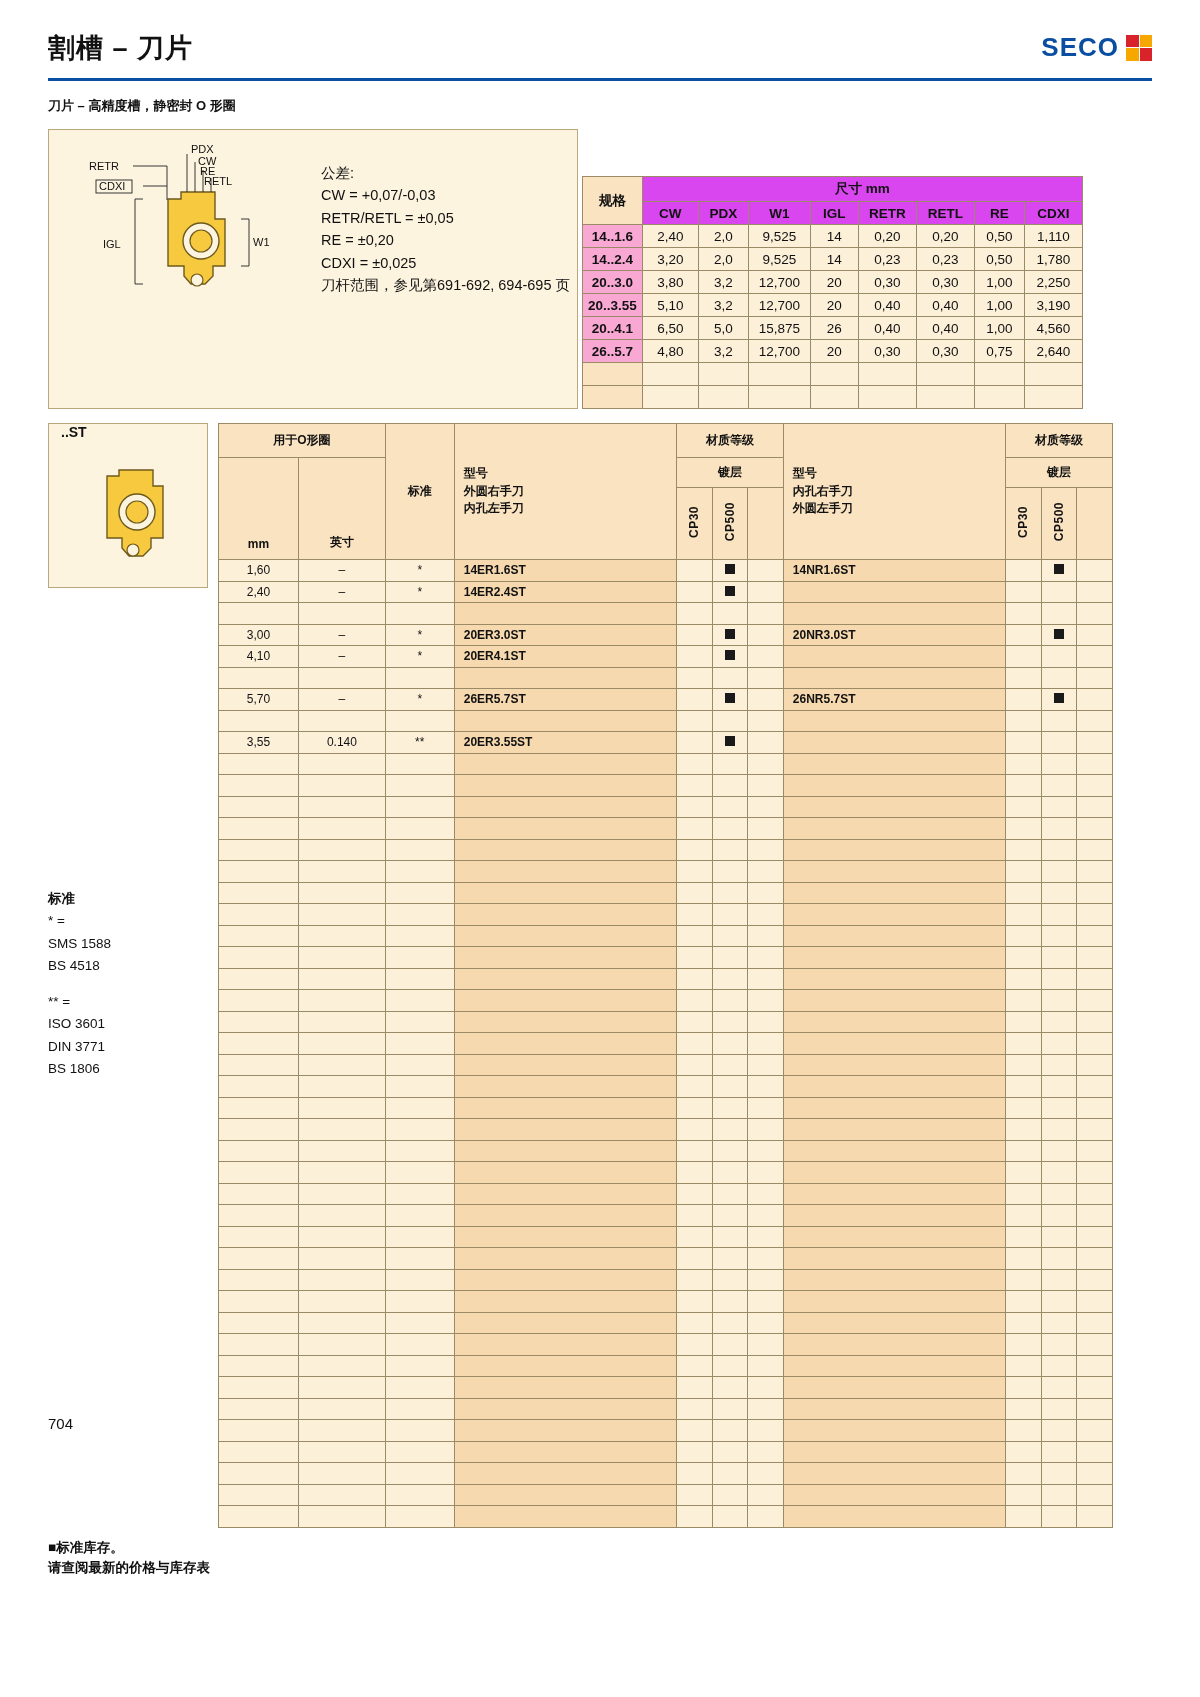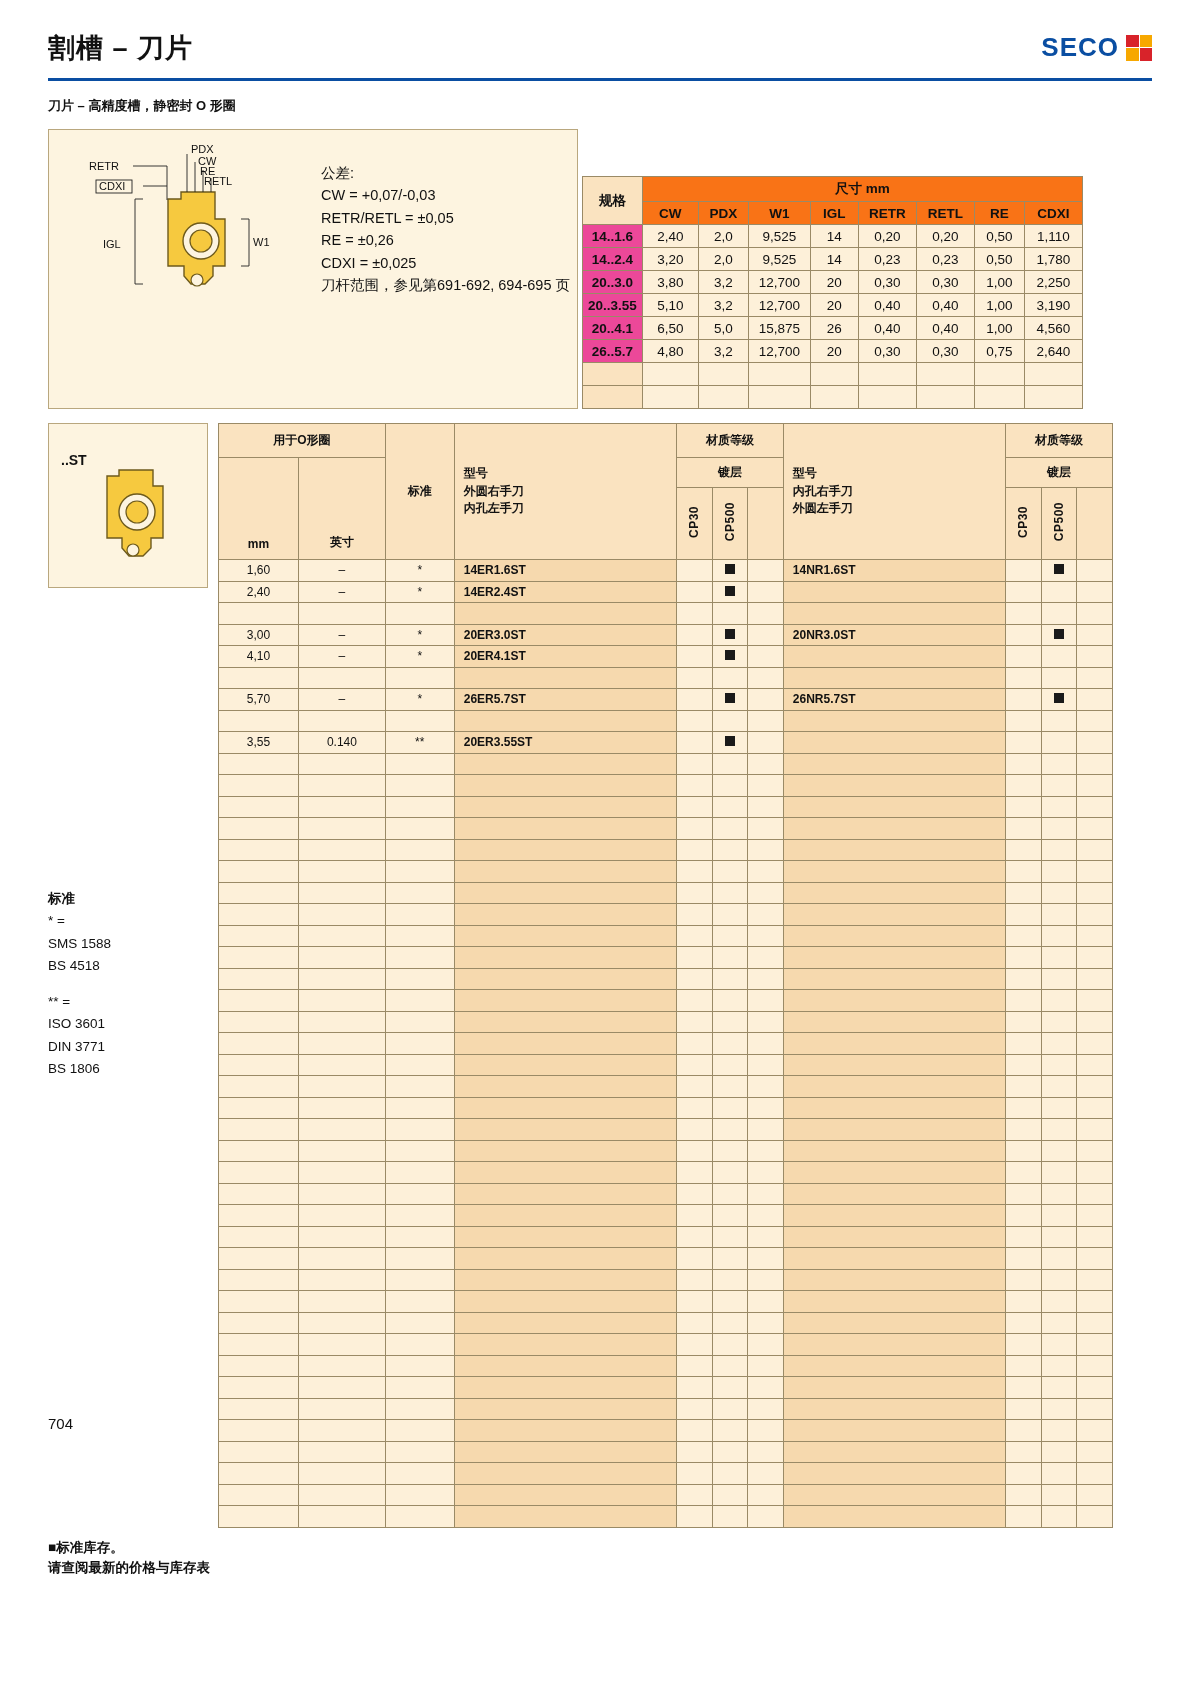--- a/index.html
+++ b/index.html
@@ -27,31 +27,31 @@
   .toparea { display:flex; gap:4px; margin-top:14px; align-items:flex-end; }
 
   .diagbox { width:530px; height:280px; border:1px solid #b9a77e; background:#fdf4e0; position:relative; }
   .diag-inner { display:flex; padding:14px 0 0 0; }
   .fig { width:250px; height:180px; position:relative; margin-left:14px; }
   .tol { font-size:14.5px; line-height:1.55; margin-left:8px; margin-top:18px; }
 
   
   .dimtable { border-collapse:collapse; font-size:13.5px; }
   .dimtable th, .dimtable td { border:1px solid #9a8a66; text-align:center; padding:3px 5px; height:23px; }
-  .dimtable thead th { background:#f97316; font-weight:bold; }
-  .dimtable td.spec { background:#ec4899; font-weight:bold; text-align:center; }
+  .dimtable thead th { background:#d946ef; font-weight:bold; }
+  .dimtable td.spec { background:#f9a8d4; font-weight:bold; text-align:center; }
   .dimtable td { background:#fdf0d9; }
   .dimtable td.empty { background:#fae3c0; }
   .dimtable .hdr-size { background:#fae3c0; }
 
   
   .mainwrap { display:flex; gap:10px; margin-top:14px; align-items:flex-start; }
   .leftcol { width:160px; }
   .stbox { width:160px; height:165px; border:1px solid #b9a77e; background:#fdf4e0; position:relative; }
-  .stbox .stlabel { font-size:14px; font-weight:bold; position:absolute; left:12px; top:28px; }
+  .stbox .stlabel { font-size:14px; font-weight:bold; position:absolute; left:12px; top:0; }
   .notes { margin-top:300px; font-size:13.5px; line-height:1.65; }
   .notes .nb { font-weight:bold; }
 
   table.main { border-collapse:collapse; font-size:12px; width:895px; }
   table.main th, table.main td { border:1px solid #9a8a66; padding:2px 5px; }
   table.main thead th { background:#fae3c0; font-weight:bold; text-align:center; vertical-align:middle; }
   table.main td { background:#fdf0d9; text-align:center; height:21.5px; }
   table.main td.desig { background:#f6d9ae; text-align:left; font-weight:bold; padding-left:9px; }
   .vert { writing-mode:vertical-rl; transform:rotate(180deg); font-weight:bold; letter-spacing:0.5px; }
   .dot { display:inline-block; width:10px; height:10px; background:#1a1a1a; }
@@ -126,21 +126,21 @@
             </g>
             <g stroke="#222" stroke-width="0.9" fill="none">
               <rect x="33" y="36" width="36" height="13"></rect>
             </g>
           </svg>
         </div>
         <div class="tol">
           <div>公差:</div>
           <div>CW = +0,07/-0,03</div>
           <div>RETR/RETL = ±0,05</div>
-          <div>RE = ±0,26</div>
+          <div>RE = ±0,20</div>
           <div>CDXI = ±0,025</div>
           <div style="">刀杆范围，参见第691-692, 694-695 页</div>
         </div>
       </div>
     </div>
 
     <table class="dimtable">
       <thead>
         <tr>
           <th rowspan="2" class="hdr-size">规格</th>

